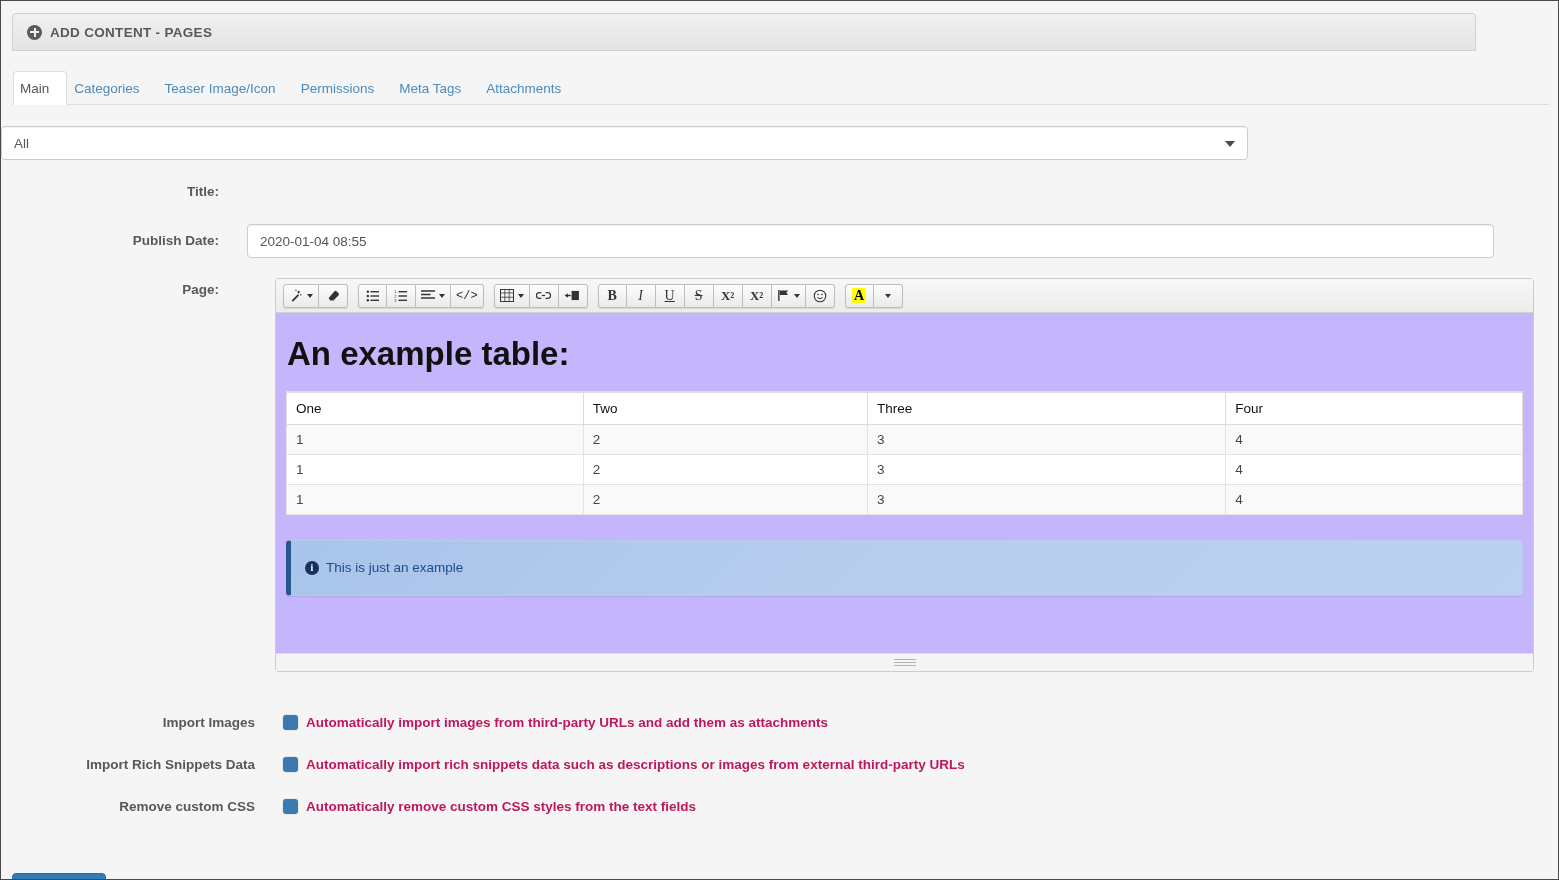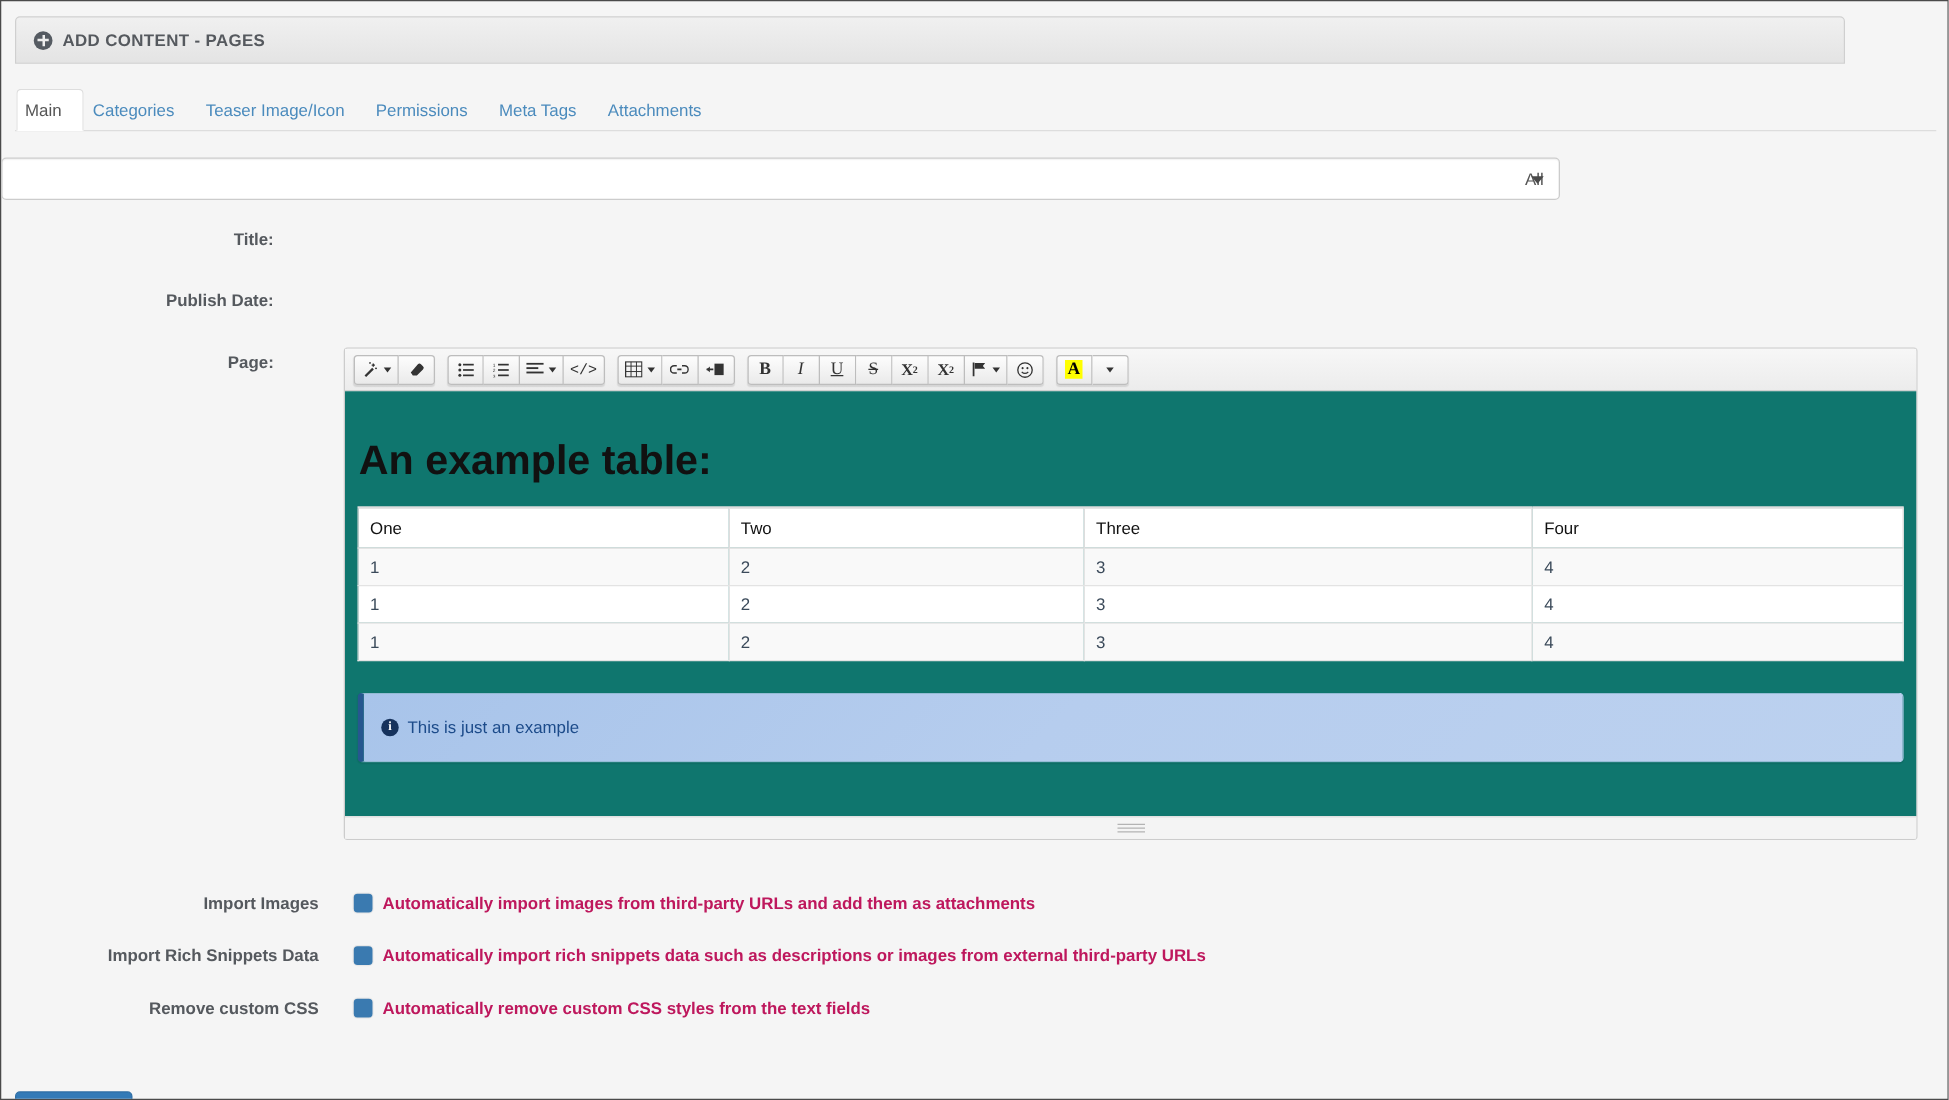--- a/index.html
+++ b/index.html
@@ -99,21 +99,20 @@
     border: 1px solid #cccccc;
     border-radius: 4px;
     background: #ffffff;
     font-size: 13.5px;
     color: #555555;
     padding: 0 12px;
     font-family: "Liberation Sans", sans-serif;
     box-shadow: inset 0 1px 1px rgba(0,0,0,0.055);
     outline: none;
     line-height: 32px;
-    text-align: right;
   }
   .select-ctl {
     position: relative;
   }
   .select-ctl .caret {
     position: absolute;
     right: 13px; top: 15px;
     width: 0; height: 0;
     border-left: 5px solid transparent;
     border-right: 5px solid transparent;
@@ -177,22 +176,22 @@
   .ico-sup { font-family: "Liberation Serif", serif; font-size: 13px; font-weight: bold; }
   .ico-sup sup, .ico-sup sub { font-size: 8px; }
   .ico-code { font-family: "Liberation Mono", monospace; font-size: 12px; }
   .ico-colorA {
     font-weight: bold; font-family: "Liberation Serif", serif;
     font-size: 14px; background: #ffff00; color: #000;
     padding: 0 2px; line-height: 15px;
   }
 
   .editor-body {
-    background: #0f766e;
-    padding: 36px 10px 10px 10px;
+    background: #c4b5fd;
+    padding: 22px 10px 10px 10px;
     height: 340px;
     overflow: hidden;
   }
   .doc-h1 {
     font-size: 33px;
     font-weight: bold;
     color: #111111;
     margin: 0 0 18px 0;
     padding-left: 1px;
     line-height: 1.15;
@@ -323,20 +322,23 @@
       </div>
     </div>
   </div>
 
   <div class="form-row" style="top:174px;">
     <div class="form-label">Title:</div>
   </div>
 
   <div class="form-row" style="top:223px;">
     <div class="form-label">Publish Date:</div>
+    <div class="field-wrap">
+      <input class="input-ctl" value="2020-01-04 08:55" style="">
+    </div>
   </div>
 
   <div class="form-row" style="top:272px;">
     <div class="form-label">Page:</div>
   </div>
 
   <div class="editor-wrap">
 
     <div class="editor-toolbar">
 

